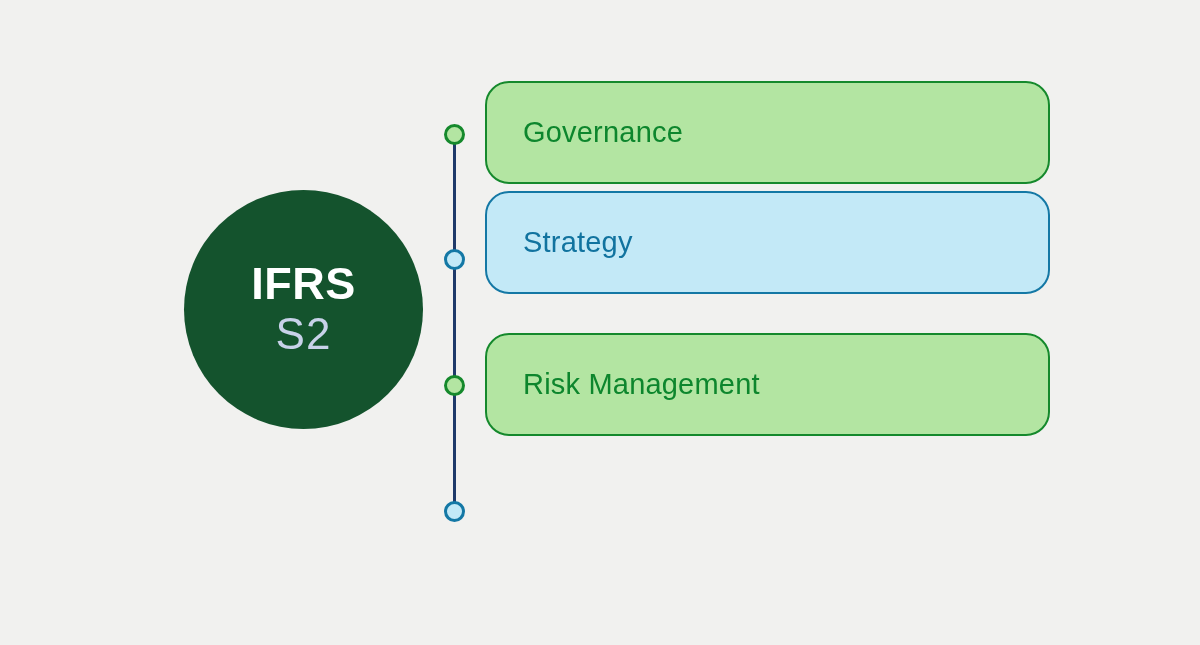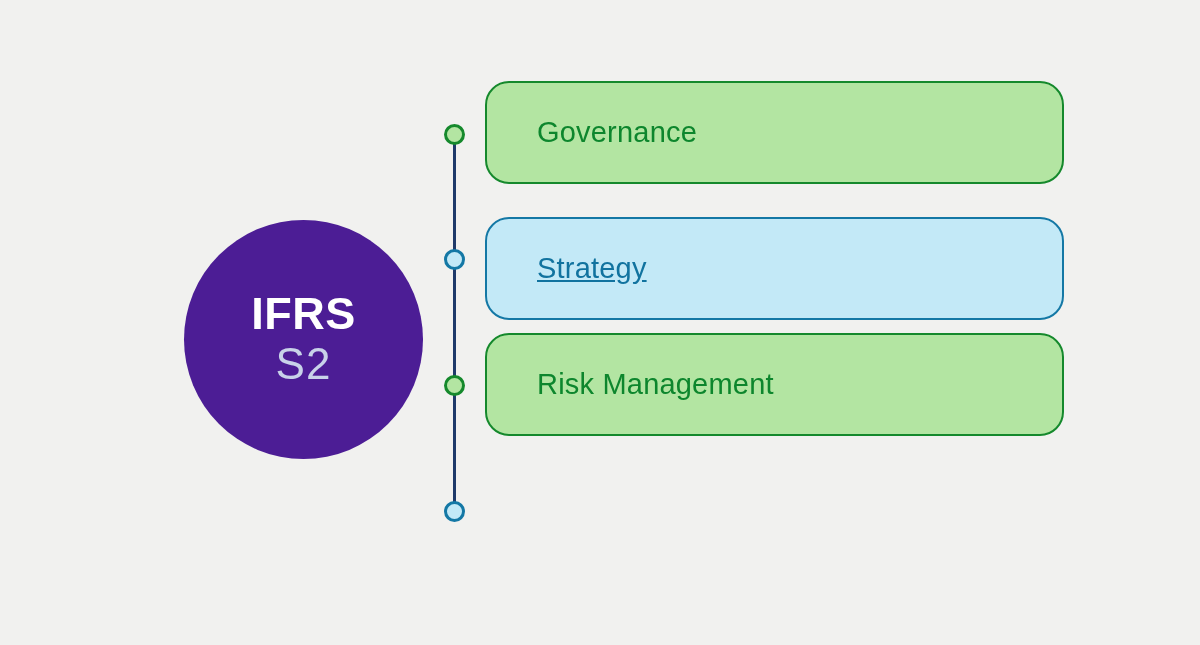--- a/index.html
+++ b/index.html
@@ -14,25 +14,25 @@
   .canvas {
     position: relative;
     width: 1200px;
     height: 645px;
     background: #f1f1ef;
   }
   
   .hub {
     position: absolute;
     left: 184px;
-    top: 220px;
+    top: 190px;
     width: 239px;
     height: 239px;
     border-radius: 50%;
-    background: #4c1d95;
+    background: #14532d;
     display: flex;
     flex-direction: column;
     align-items: center;
     justify-content: center;
     text-align: center;
   }
   .hub-line1 {
     color: #ffffff;
     font-size: 45px;
     font-weight: 700;
@@ -75,30 +75,30 @@
   .row {
     position: absolute;
     left: 485px;
     width: 525px;
     height: 99px;
     border-radius: 24px;
     border-width: 2.5px;
     border-style: solid;
     display: flex;
     align-items: center;
-    padding-left: 50px;
+    padding-left: 36px;
     box-sizing: content-box;
     font-size: 29px;
     font-weight: 500;
     letter-spacing: 0.2px;
   }
   .row.green { background: #b3e5a2; border-color: #15892c; color: #0d862d; }
   .row.blue  { background: #c3e9f7; border-color: #1478a5; color: #11739f; }
   .row.r1 { top: 81px; }
-  .row.r2 { top: 217px; text-decoration: underline; }
+  .row.r2 { top: 191px; }
   .row.r3 { top: 333px; }
   .row.r4 { top: 459px; }
 </style>
 </head>
 <body>
 
 <div class="canvas">
 
   <div class="hub">
     <div class="hub-line1">IFRS</div>

